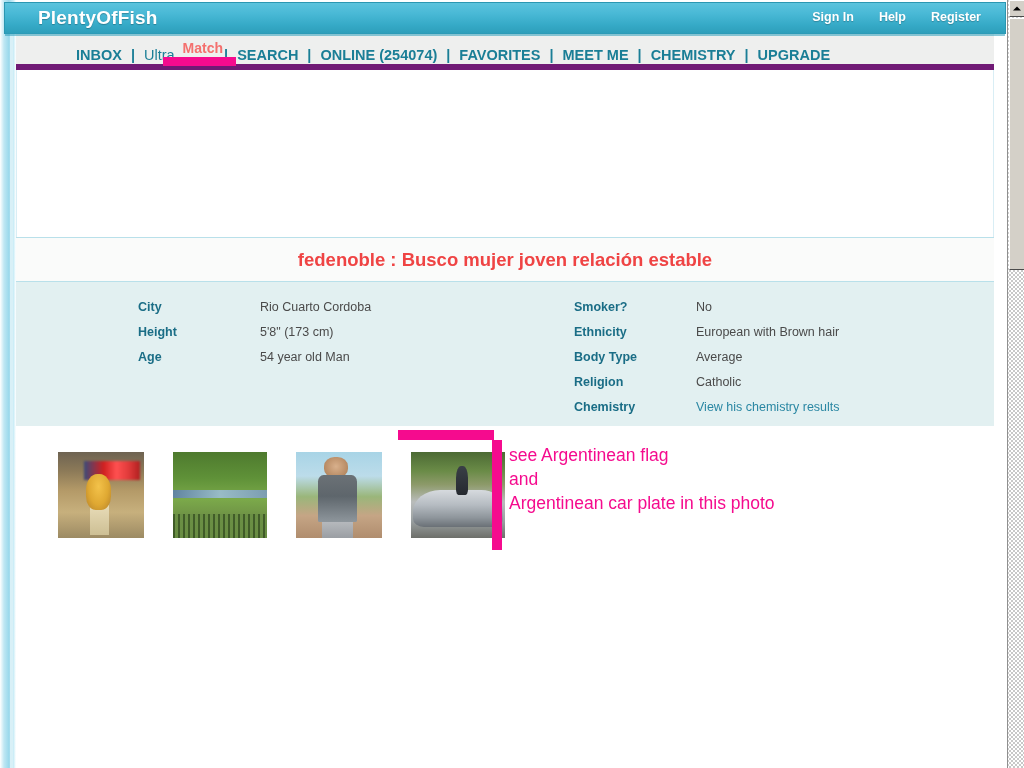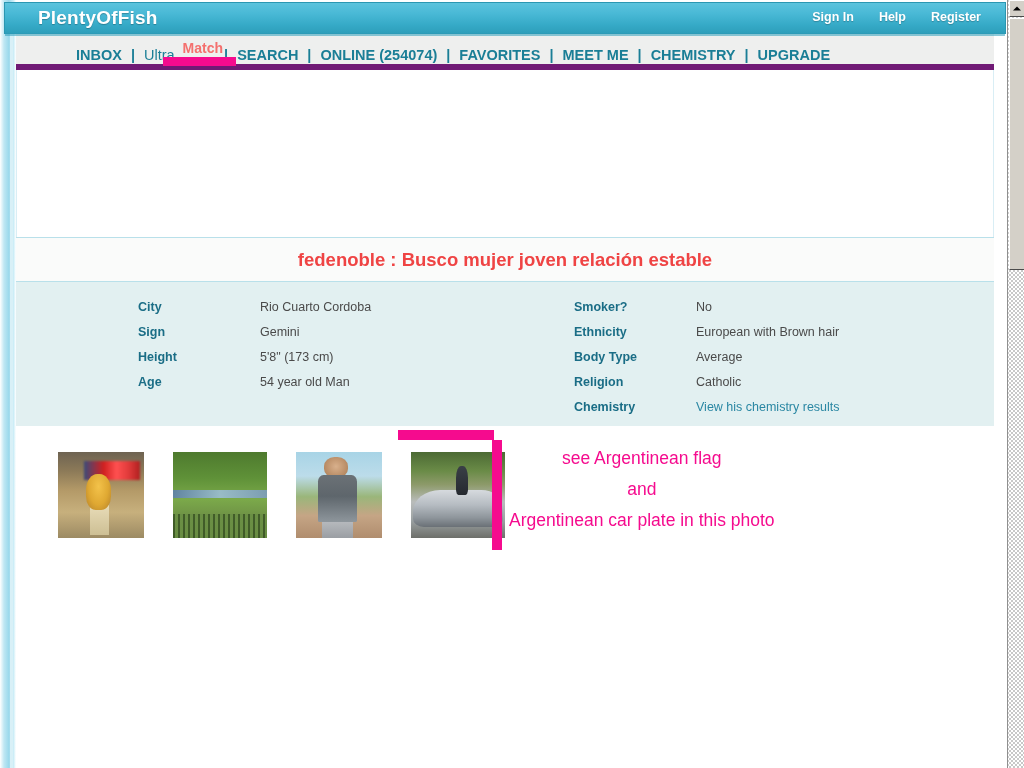--- a/index.html
+++ b/index.html
@@ -339,25 +339,24 @@
     height: 110px;
     background: #f50b8e;
     z-index: 8;
   }
   .annotation {
     position: absolute;
     left: 509px;
     top: 443px;
     color: #f50b8e;
     font-size: 17.5px;
-    line-height: 31px;
+    line-height: 24px;
     font-family: "Liberation Sans", sans-serif;
     white-space: pre;
     z-index: 8;
-    text-align: center;
   }
 
   
   .scrollbar {
     position: absolute;
     right: 0;
     top: 0;
     width: 17px;
     height: 768px;
     background:
@@ -448,24 +447,20 @@
   <div class="title-band">
     <div class="title-text">fedenoble : Busco mujer joven relación estable</div>
   </div>
 
   <div class="info-panel">
 
     <div class="info-col left">
       <div class="info-row">
         <div class="info-label">City</div>
         <div class="info-value">Rio Cuarto Cordoba</div>
-      </div>
-      <div class="info-row">
-        <div class="info-label">Sign</div>
-        <div class="info-value">Gemini</div>
       </div>
       <div class="info-row">
         <div class="info-label">Height</div>
         <div class="info-value">5'8" (173 cm)</div>
       </div>
       <div class="info-row">
         <div class="info-label">Age</div>
         <div class="info-value">54 year old Man</div>
       </div>
     </div>

